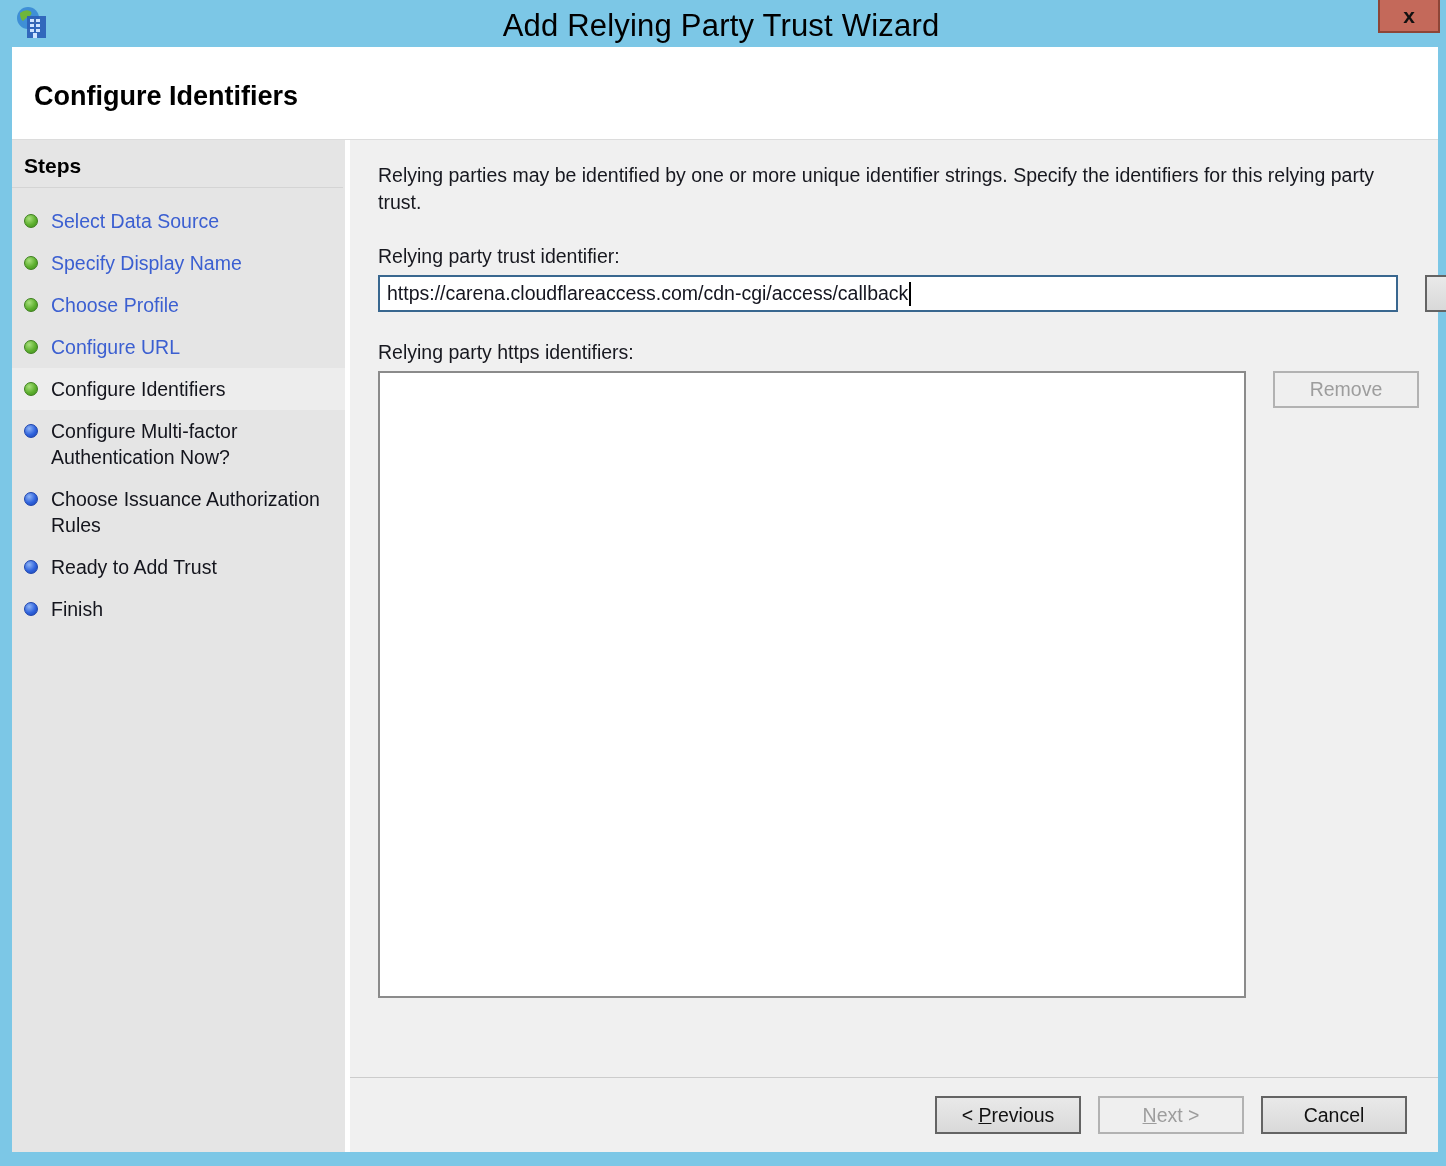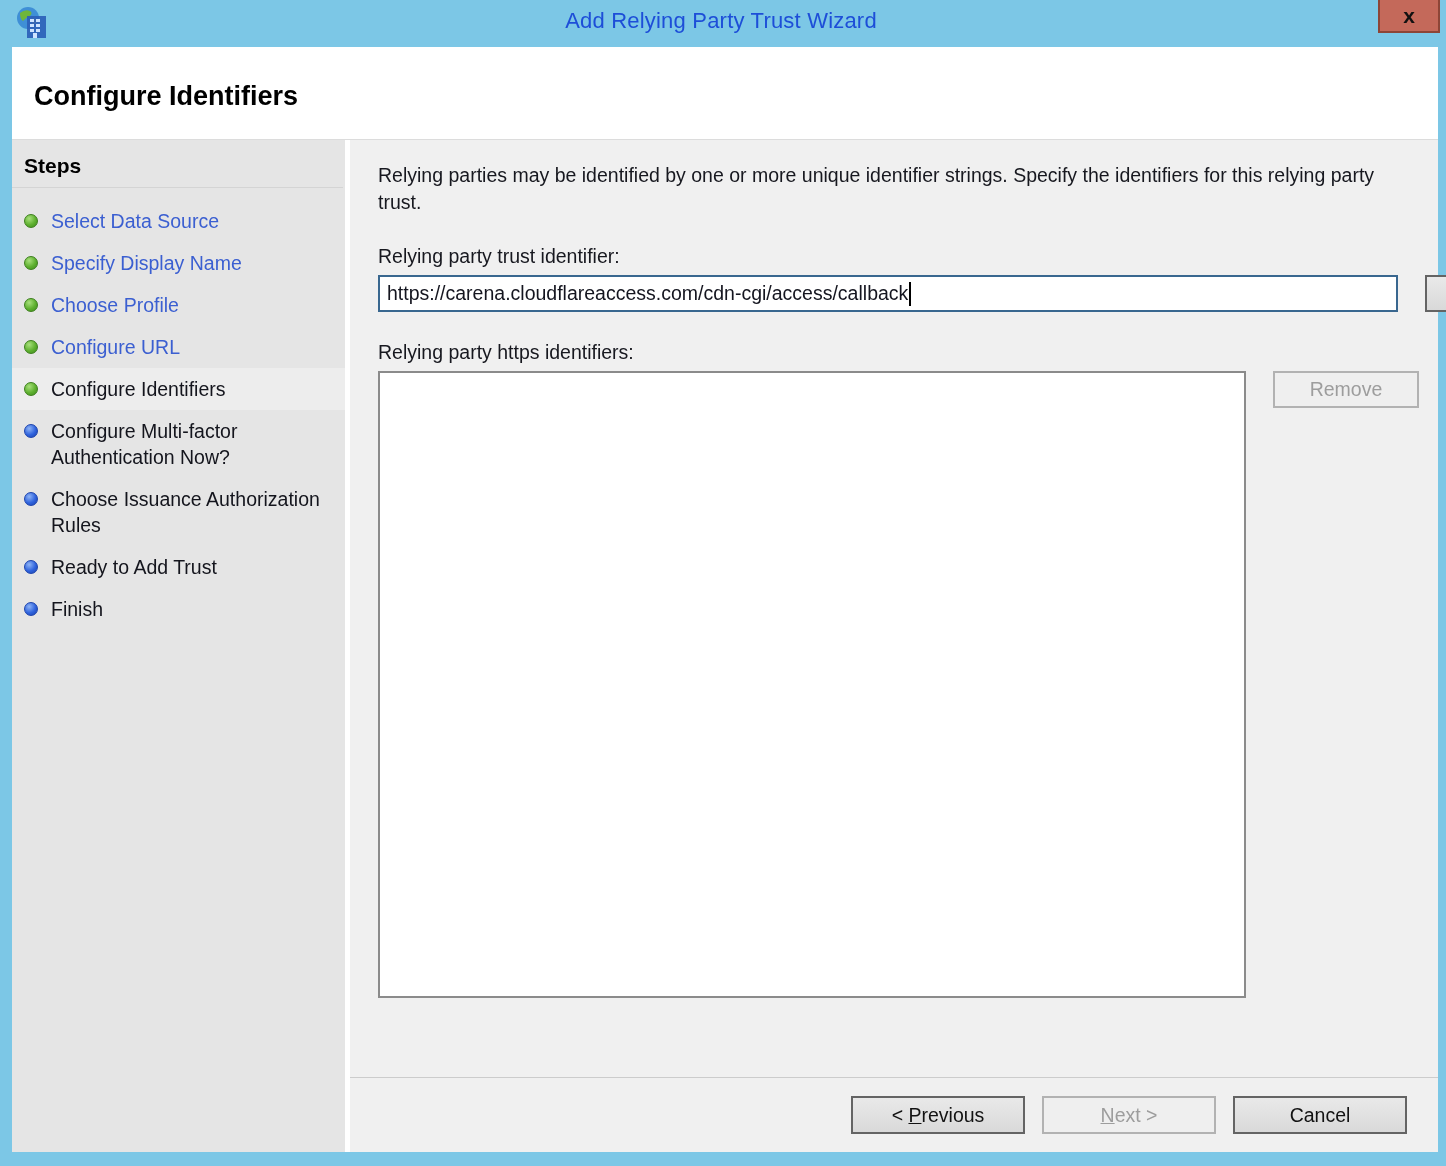--- a/index.html
+++ b/index.html
@@ -8,21 +8,21 @@
     width:1446px; height:1166px; position:relative;
     font-family:"Liberation Sans", sans-serif;
     background:#7cc7e6; overflow:hidden;
     -webkit-font-smoothing:antialiased;
   }
   
   .titlebar { position:absolute; top:0; left:0; right:0; height:47px; background:#7cc7e6; }
   .app-icon { position:absolute; left:14px; top:5px; width:36px; height:36px; }
   .win-title {
     position:absolute; left:0; right:4px; top:8px; text-align:center;
-    font-size:22px; color:#1d4ed8; letter-spacing:0.2px;
+    font-size:31px; color:#000000; letter-spacing:0.2px;
   }
   .close-btn {
     position:absolute; right:6px; top:0; width:62px; height:33px;
     background:#c4695a; border:2px solid #8d4537; border-top:none;
     color:#111; font-weight:bold; font-size:21px; line-height:29px;
     text-align:center; cursor:pointer; font-family:"Liberation Sans", sans-serif;
     padding:0;
   }
   
   .inner {
@@ -83,21 +83,21 @@
   .example { margin:15px 0 0 0; font-size:19.5px; color:#17181f; }
   .listbox {
     width:868px; height:627px; background:#ffffff; border:2px solid #8b8b8b; flex:none;
   }
   
   .footer {
     flex:none; height:75px; background:#f0f0f0; border-top:1px solid #cccccc;
     display:flex; align-items:center; justify-content:flex-end;
     padding-right:31px; gap:17px;
   }
-  .footer .btn { width:174px; height:38px; }
+  .footer .btn { width:146px; height:38px; }
   .footer u { text-decoration:underline; }
 </style>
 </head>
 <body>
 
 <div class="titlebar">
   <svg class="app-icon" viewBox="0 0 36 36">
     <circle cx="14" cy="13" r="11" fill="#3f8fd6"></circle>
     <path d="M6 8 Q11 4 16 6 Q19 8 16 11 Q11 13 9 16 Q6 14 6 8Z" fill="#6fb63c"></path>
     <path d="M18 14 Q22 12 24 16 Q22 20 18 19 Z" fill="#e8c84a"></path>

